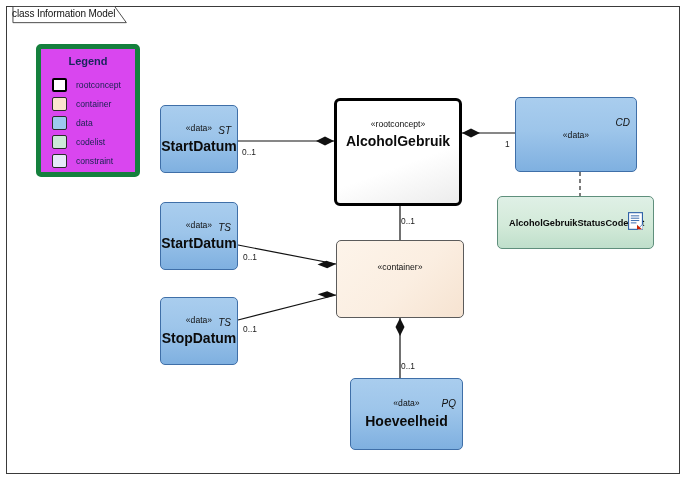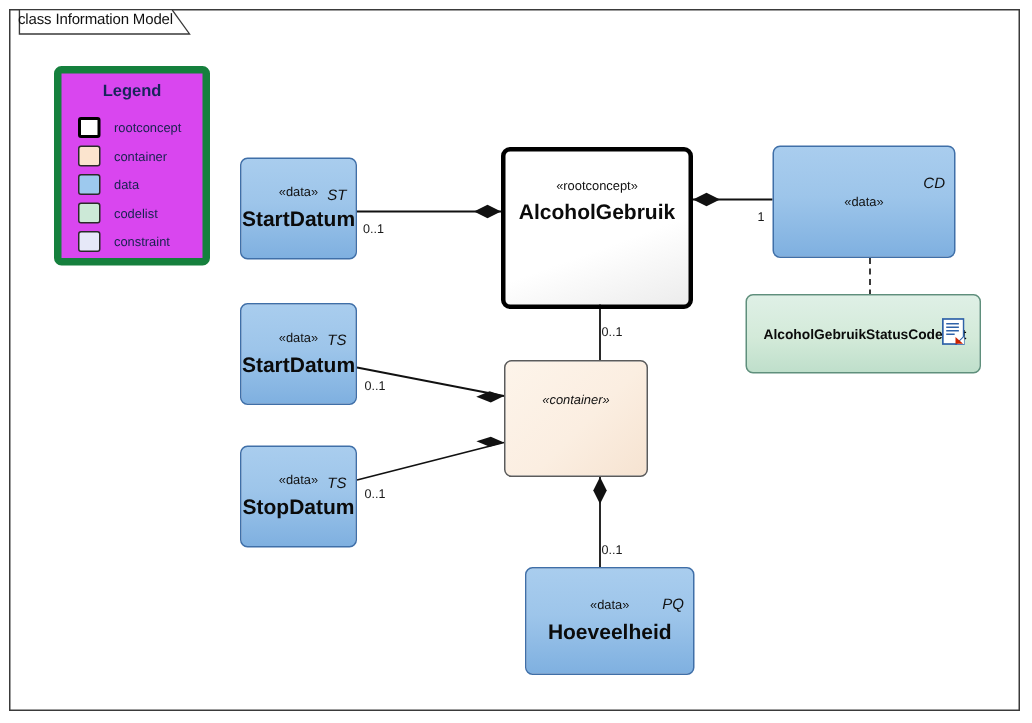--- a/index.html
+++ b/index.html
@@ -346,21 +346,21 @@
 
   <div class="node rootconcept" style="left:334px; top:98px; width:128px; height:108px;">
     <div class="shadow"></div>
     <div class="body"></div>
     <div class="labels">
       <span class="stereotype">«rootconcept»</span>
       <span class="classname">AlcoholGebruik</span>
     </div>
   </div>
 
-  <div class="node container" style="left:336px; top:240px; width:96px; height:78px;font-style:italic;">
+  <div class="node container" style="left:336px; top:240px; width:128px; height:78px;">
     <div class="shadow"></div>
     <div class="body"></div>
     <div class="labels" style="top:34%;">
       <span class="stereotype">«container»</span>
     </div>
   </div>
 
   <div class="node data" style="left:350px; top:378px; width:113px; height:72px;">
     <div class="shadow"></div>
     <div class="body"></div>

